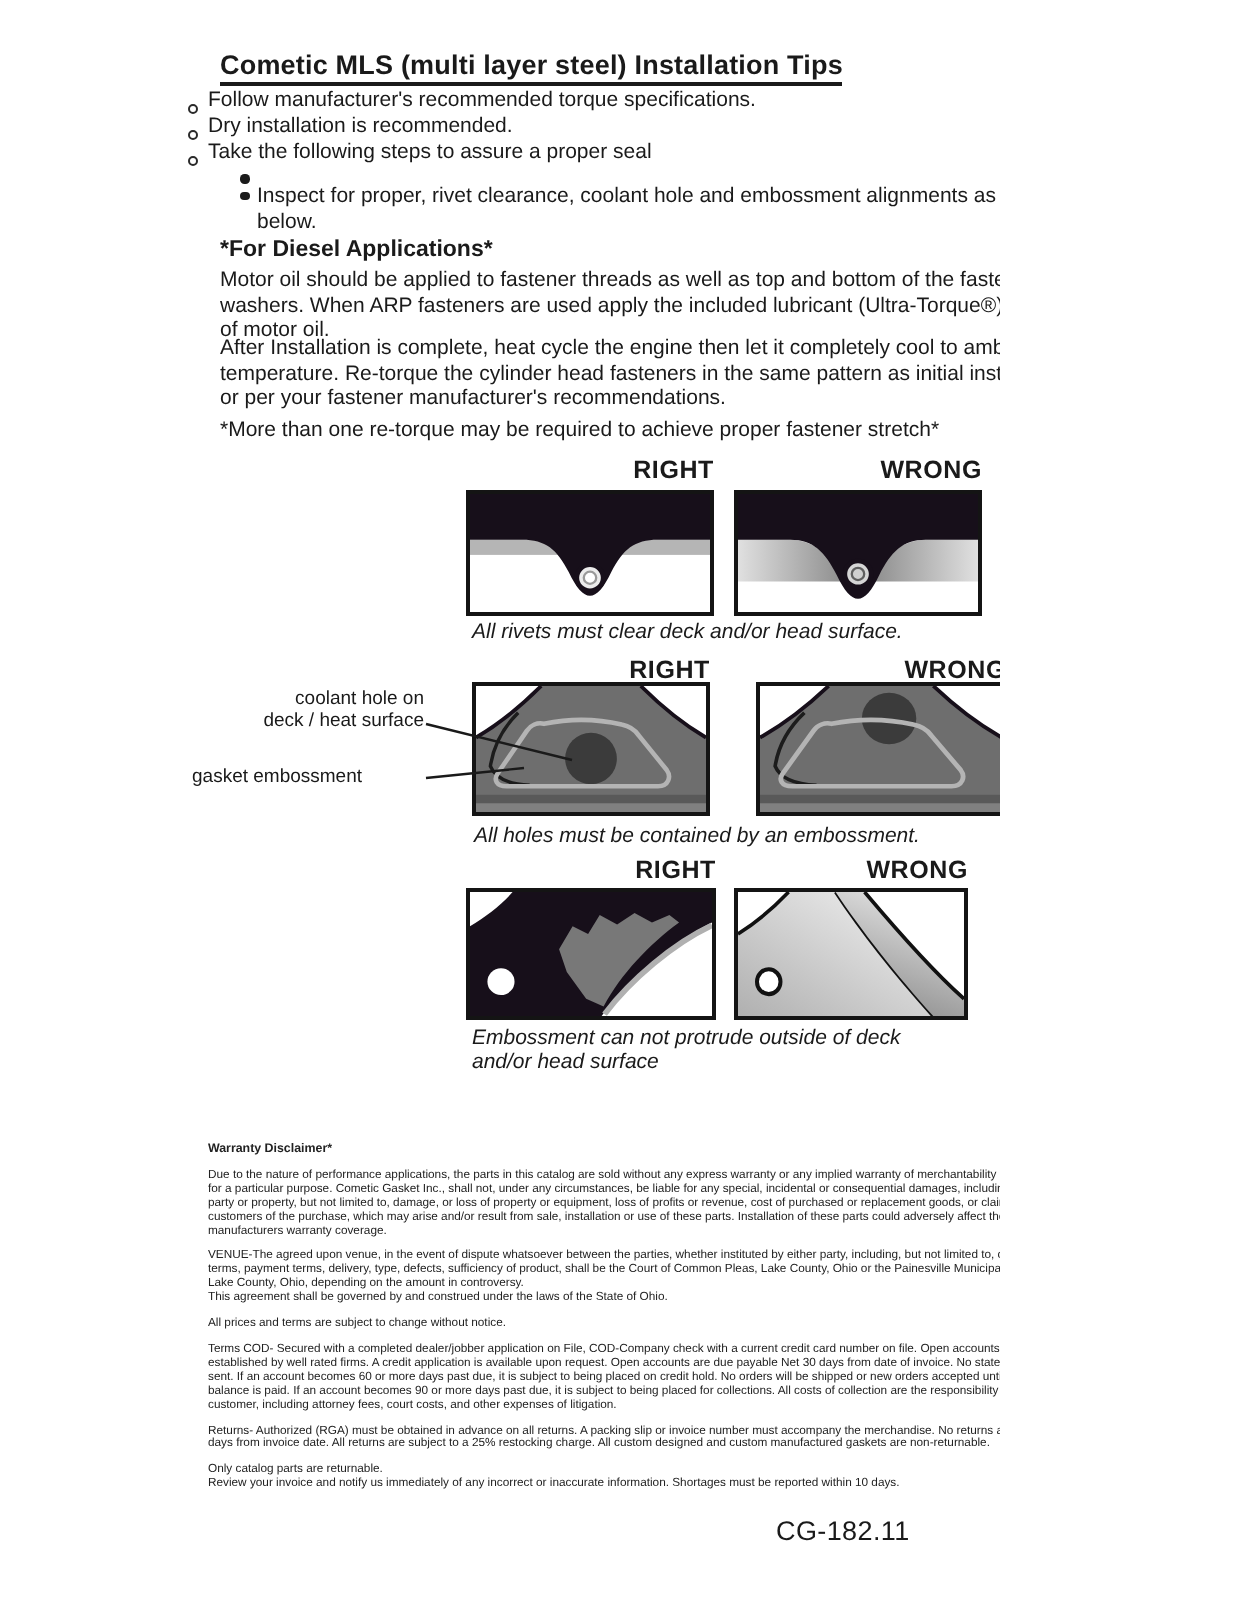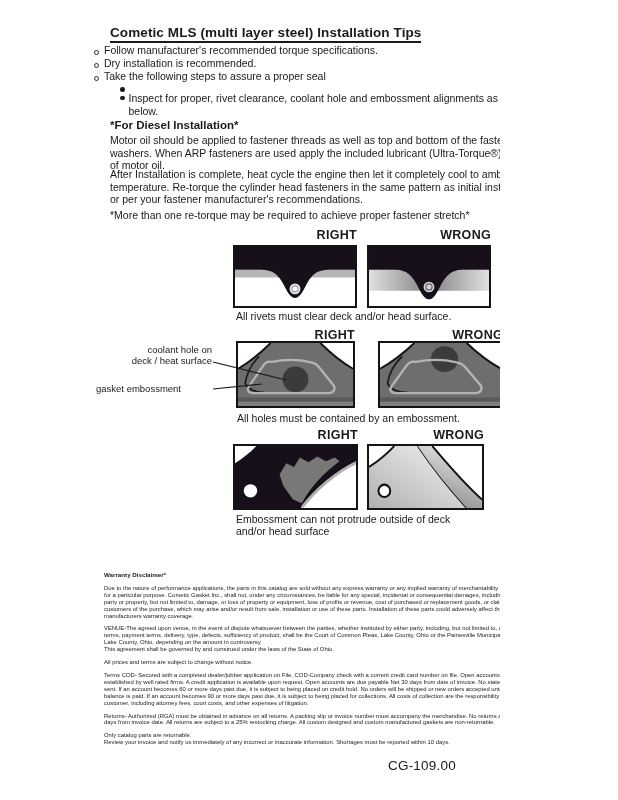--- a/index.html
+++ b/index.html
@@ -5,35 +5,35 @@
   * { margin:0; padding:0; box-sizing:border-box; }
   html,body { background:#ffffff; }
   body { font-family:"Liberation Sans", sans-serif; color:#1a1a1a; }
   .page { position:relative; width:500px; height:800px; background:#ffffff; overflow:hidden; }
 
   .abs { position:absolute; }
 
   .doc-title { left:110px; top:25px; font-size:13.5px; font-weight:bold; border-bottom:2px solid #1a1a1a; padding-bottom:1px; letter-spacing:0.1px; }
 
   .bullets { left:94px; top:44px; width:450px; font-size:10.5px; line-height:13px; }
-  .b-row { display:flex; align-items:center; }
+  .b-row { display:flex; align-items:flex-end; }
   .b-marker { width:5px; height:5px; border:1px solid #2a2a2a; border-radius:50%; margin:3.5px 5px 0 0; flex:0 0 auto; }
   .sb-row { display:flex; align-items:flex-start; margin-left:26px; }
   .sb-marker { width:4.5px; height:4.5px; background:#1a1a1a; border-radius:50%; margin:4px 4px 0 0; flex:0 0 auto; }
 
   .diesel-head { left:110px; top:119px; font-size:11.5px; font-weight:bold; }
   .para { left:110px; width:434px; font-size:10.5px; line-height:12.6px; }
   .p1 { top:134px; }
   .p2 { top:168px; }
   .pnote { top:209px; }
 
   .dlabel { font-size:12.5px; font-weight:bold; text-align:right; letter-spacing:0.3px; }
   .dbox { border:2px solid #141414; background:#fff; overflow:hidden; }
   .dbox svg { display:block; width:100%; height:100%; }
-  .caption { font-size:10.5px; line-height:11.5px; }
+  .caption { font-size:10.5px; line-height:11.5px;font-style:italic; }
   .pre { white-space:pre-line; }
 
   .callouts { left:96px; top:345px; width:116px; text-align:right; font-size:9.5px; line-height:10.5px; }
   .callout2 { left:96px; top:383px; width:116px; text-align:left; font-size:9.5px; }
 
   .warranty { left:104px; top:572px; width:428px; font-size:5.9px; line-height:6.9px; color:#222; }
   .warranty h4 { font-size:6.2px; margin-bottom:6px; }
   .warranty p { margin-bottom:6px; }
 
   .page-num { left:388px; top:758px; font-size:13.5px; letter-spacing:0.2px; }
@@ -60,21 +60,21 @@
     </div>
     <div class="sb-row">
       <span class="sb-marker"></span>
     </div>
     <div class="sb-row">
       <span class="sb-marker"></span>
       <span>Inspect for proper, rivet clearance, coolant hole and embossment alignments as shown below.</span>
     </div>
   </div>
 
-  <div class="abs diesel-head">*For Diesel Installation*</div>
+  <div class="abs diesel-head">*For Diesel Applications*</div>
   <div class="abs para p1">Motor oil should be applied to fastener threads as well as top and bottom of the fastener washers. When ARP fasteners are used apply the included lubricant (Ultra-Torque®) in place of motor oil.</div>
   <div class="abs para p2">After Installation is complete, heat cycle the engine then let it completely cool to ambient temperature. Re-torque the cylinder head fasteners in the same pattern as initial installation or per your fastener manufacturer's recommendations.</div>
   <div class="abs para pnote">*More than one re-torque may be required to achieve proper fastener stretch*</div>
 
   <div class="abs dlabel" style="left:233px;top:228px;width:124px;">RIGHT</div>
   <div class="abs dlabel" style="left:367px;top:228px;width:124px;">WRONG</div>
 
   <div class="abs dbox" style="left:233px;top:245px;width:124px;height:63px;">
     <svg viewBox="0 0 124 62" preserveAspectRatio="none">
       <rect x="0" y="0" width="124" height="62" fill="#ffffff"></rect>
@@ -194,15 +194,15 @@
     <p>Due to the nature of performance applications, the parts in this catalog are sold without any express warranty or any implied warranty of merchantability or fitness for a particular purpose.  Cometic Gasket Inc., shall not, under any circumstances, be liable for any special, incidental or consequential damages, including, person, party or property, but not limited to, damage, or loss of property or equipment, loss of profits or revenue, cost of purchased or replacement goods, or claims of customers of the purchase, which may arise and/or result from sale, installation or use of these parts.  Installation of these parts could adversely affect the motor manufacturers warranty coverage.</p>
     <p class="pre">VENUE-The agreed upon venue, in the event of dispute whatsoever between the parties, whether instituted by either party, including, but not limited to, contract terms, payment terms, delivery, type, defects, sufficiency of product, shall be the Court of Common Pleas, Lake County, Ohio or the Painesville Municipal Court, Lake County, Ohio, depending on the amount in controversy.
 This agreement shall be governed by and construed under the laws of the State of Ohio.</p>
     <p>All prices and terms are subject to change without notice.</p>
     <p>Terms COD- Secured with a completed dealer/jobber application on File, COD-Company check with a current credit card number on file.  Open accounts may be established by well rated firms.  A credit application is available upon request.  Open accounts are due payable Net 30 days from date of invoice.  No statement will be sent.  If an account becomes 60 or more days past due, it is subject to being placed on credit hold.  No orders will be shipped or new orders accepted until past due balance is paid.  If an account becomes 90 or more days past due, it is subject to being placed for collections.  All costs of collection are the responsibility of the customer, including attorney fees, court costs, and other expenses of litigation.</p>
     <p>Returns- Authorized (RGA) must be obtained in advance on all returns.  A packing slip or invoice number must accompany the merchandise.  No returns after 30 days from invoice date.  All returns are subject to a 25% restocking charge.  All custom designed and custom manufactured gaskets are non-returnable.</p>
     <p class="pre">Only catalog parts are returnable.
 Review your invoice and notify us immediately of any incorrect or inaccurate information.  Shortages must be reported within 10 days.</p>
   </div>
 
-  <div class="abs page-num">CG-109.00</div>
+  <div class="abs page-num">CG-182.11</div>
 
 </div>
 
 </body></html>

